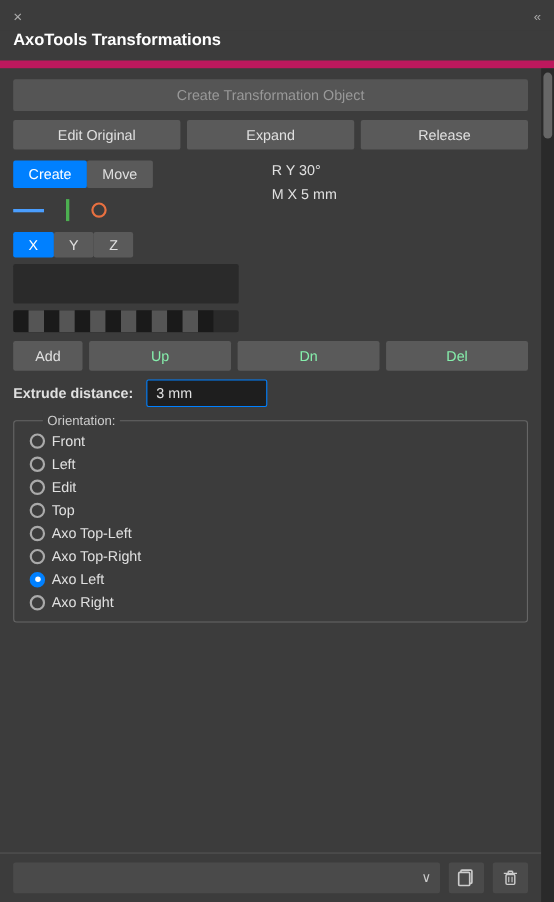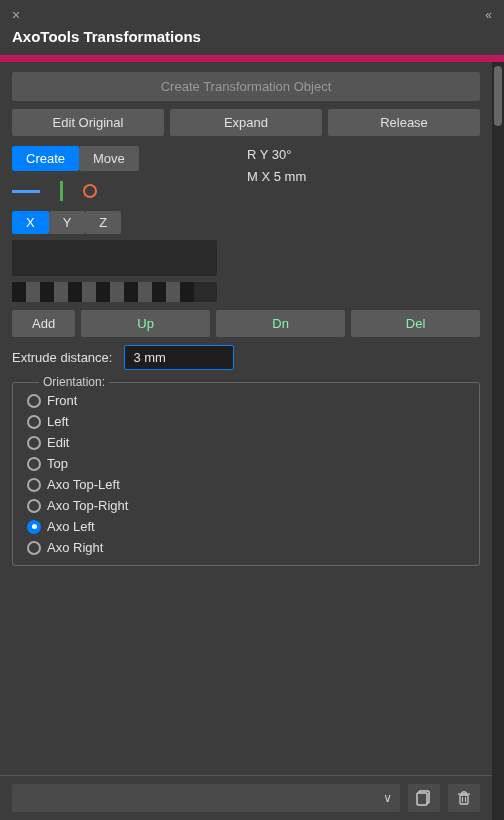--- a/index.html
+++ b/index.html
@@ -194,21 +194,21 @@
       border-radius: 2px;
       text-align: center;
     }
     .extrude-row {
       display: flex;
       align-items: center;
       gap: 12px;
     }
     .extrude-label {
       font-size: 13px;
-      font-weight: 400;
+      font-weight: 700;
       color: #e0e0e0;
     }
     .extrude-input {
       width: 110px;
       padding: 4px 8px;
       background: #1e1e1e;
       border: 1.5px solid #0080ff;
       color: #e0e0e0;
       font-size: 13px;
       border-radius: 2px;

